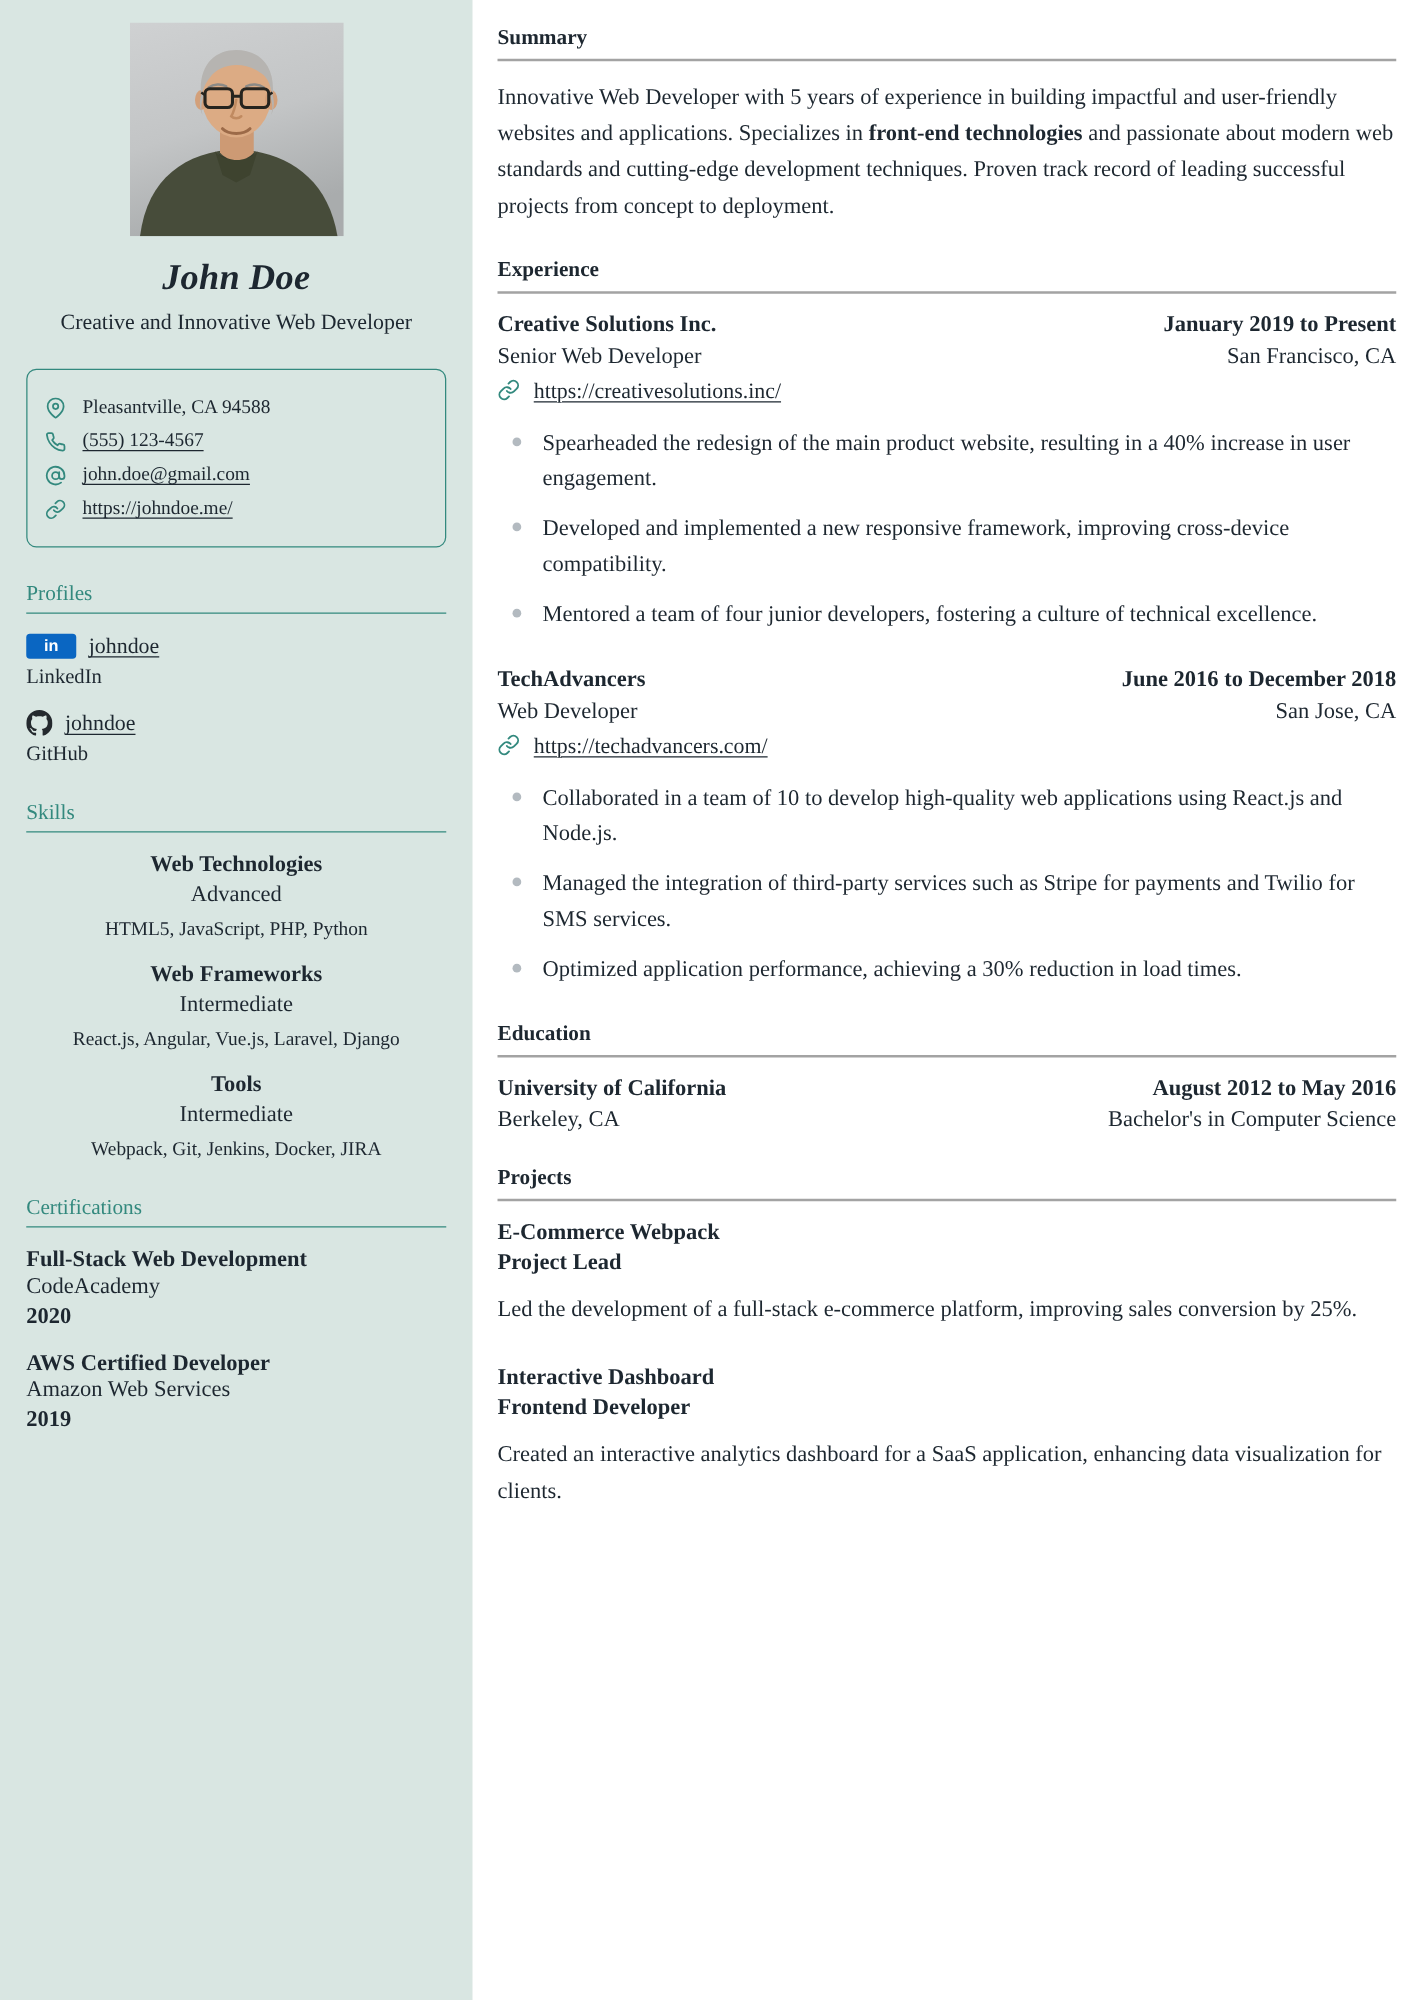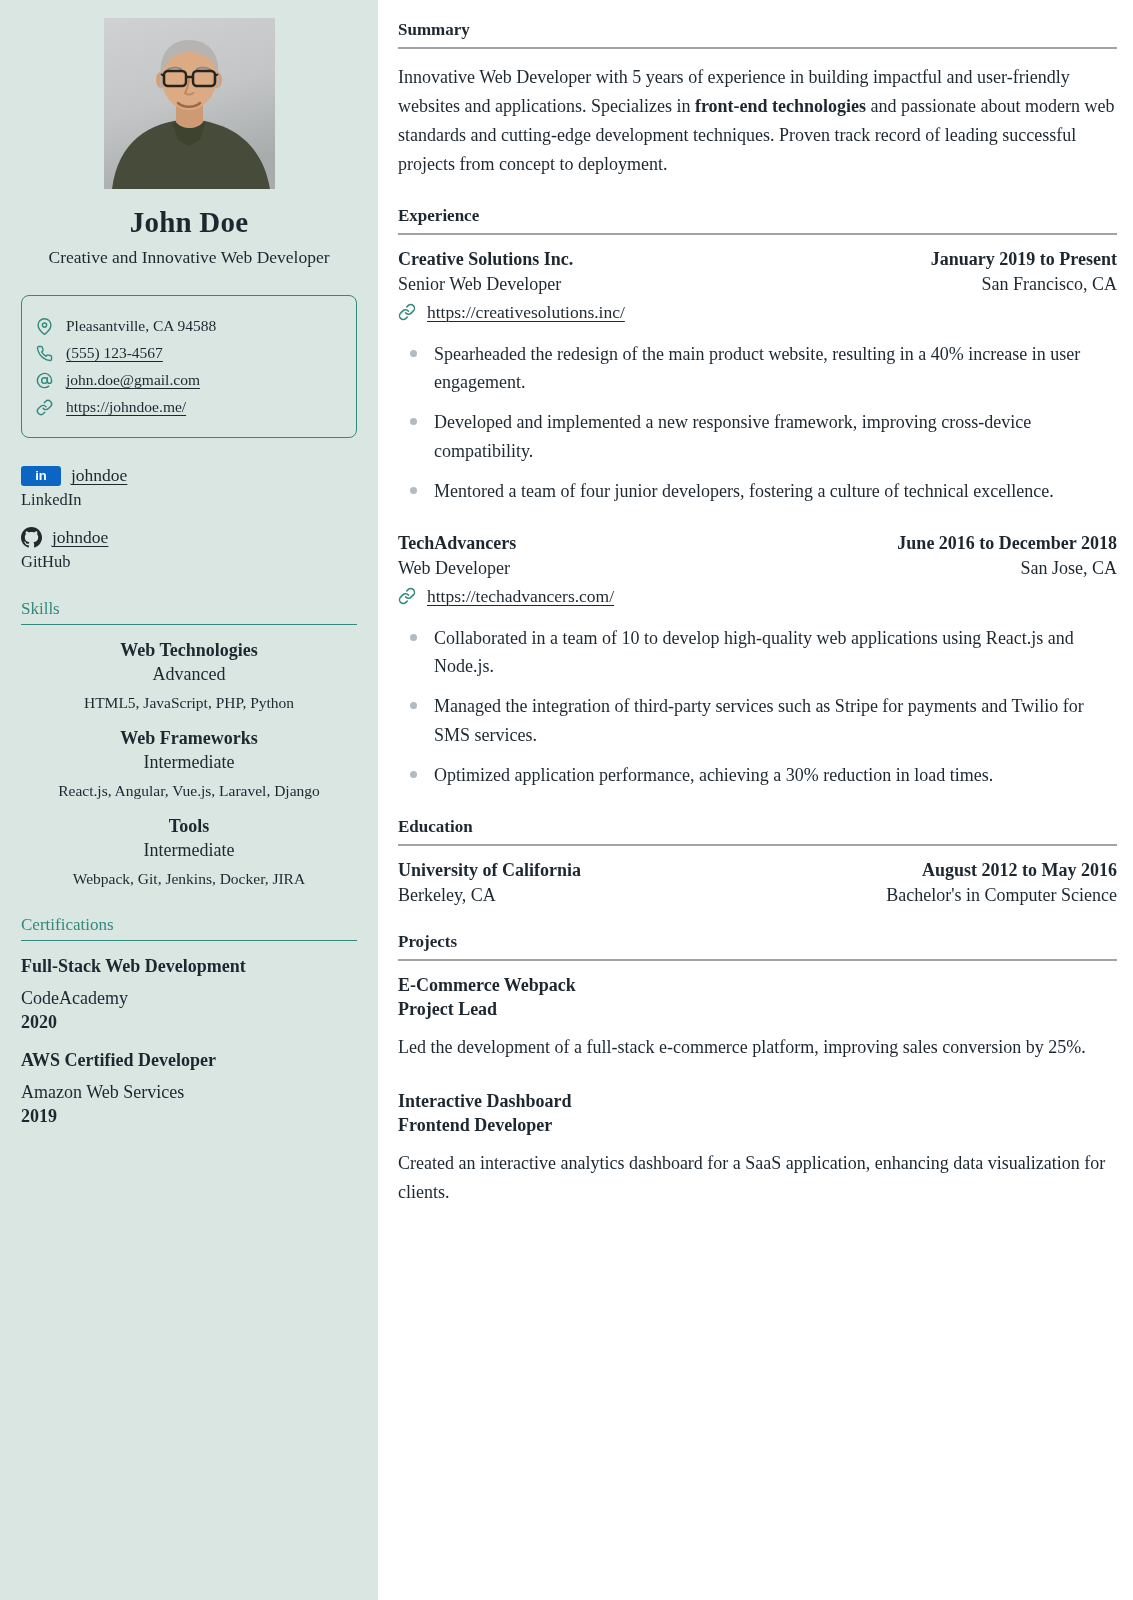--- a/index.html
+++ b/index.html
@@ -12,21 +12,21 @@
 
   
   .sidebar {
     width:378px; flex-shrink:0; box-sizing:border-box;
     background:#d9e6e2; padding:18px 21px 40px;
   }
   .photo-wrap { width:171px; height:171px; margin:0 auto; }
   .photo-wrap svg { display:block; width:171px; height:171px; }
   .name {
     font-size:29px; font-weight:700; text-align:center;
-    margin:17px 0 5px; letter-spacing:0.2px;
+    margin:17px 0 5px; letter-spacing:0.2px;font-style:italic;
   }
   .subtitle { font-size:17.5px; text-align:center; line-height:1.5; }
 
   .contact-box {
     margin-top:25px; border:1.5px solid #33897e; border-radius:8px;
     padding:12px 14px;
   }
   .contact-row { display:flex; align-items:center; gap:13px; margin:9px 0; font-size:15.5px; }
   .contact-row .cicon { display:flex; align-items:center; color:#33897e; flex-shrink:0; }
 
@@ -45,21 +45,21 @@
   }
   .gh-badge { width:21px; height:21px; display:flex; align-items:center; }
 
   .skill-item { margin-bottom:16px;text-align:center; }
   .skill-name { font-size:18px; font-weight:700; }
   .skill-level { font-size:18px; margin-top:3px; }
   .skill-keywords { font-size:15.5px; margin-top:9px; }
 
   .cert-item { margin-bottom:17px; }
   .cert-name { font-size:18px; font-weight:700; }
-  .cert-issuer { font-size:18px; margin-top:11px; }
+  .cert-issuer { font-size:18px; margin-top:0; }
   .cert-year { font-size:18px; font-weight:700; margin-top:3px; }
 
   
   .main { flex:1; box-sizing:border-box; padding:20px 16px 0 20px; }
   .m-section { margin-bottom:26px; }
   .m-heading {
     font-size:17px; font-weight:700; margin:0 0 14px;
     border-bottom:2px solid #a3a3a3; padding-bottom:7px;
   }
   .summary-text { font-size:18px; line-height:1.62; margin:0; }
@@ -167,20 +167,21 @@
           <svg width="17" height="17" viewBox="0 0 24 24" fill="none" stroke="currentColor" stroke-width="2" stroke-linecap="round" stroke-linejoin="round">
               <path d="M10 13a5 5 0 0 0 7.54.54l3-3a5 5 0 0 0-7.07-7.07l-1.72 1.71"></path>
               <path d="M14 11a5 5 0 0 0-7.54-.54l-3 3a5 5 0 0 0 7.07 7.07l1.71-1.71"></path>
             </svg>
         </span>
         <a class="link">https://johndoe.me/</a>
       </div>
     </div>
 
     <section class="side-section">
+      <h2 class="side-heading">Profiles</h2>
       <div class="profile-item">
         <div class="profile-row">
           <span class="li-badge">in</span>
           <a class="link">johndoe</a>
         </div>
         <div class="profile-network">LinkedIn</div>
       </div>
       <div class="profile-item">
         <div class="profile-row">
           <span class="gh-badge">

